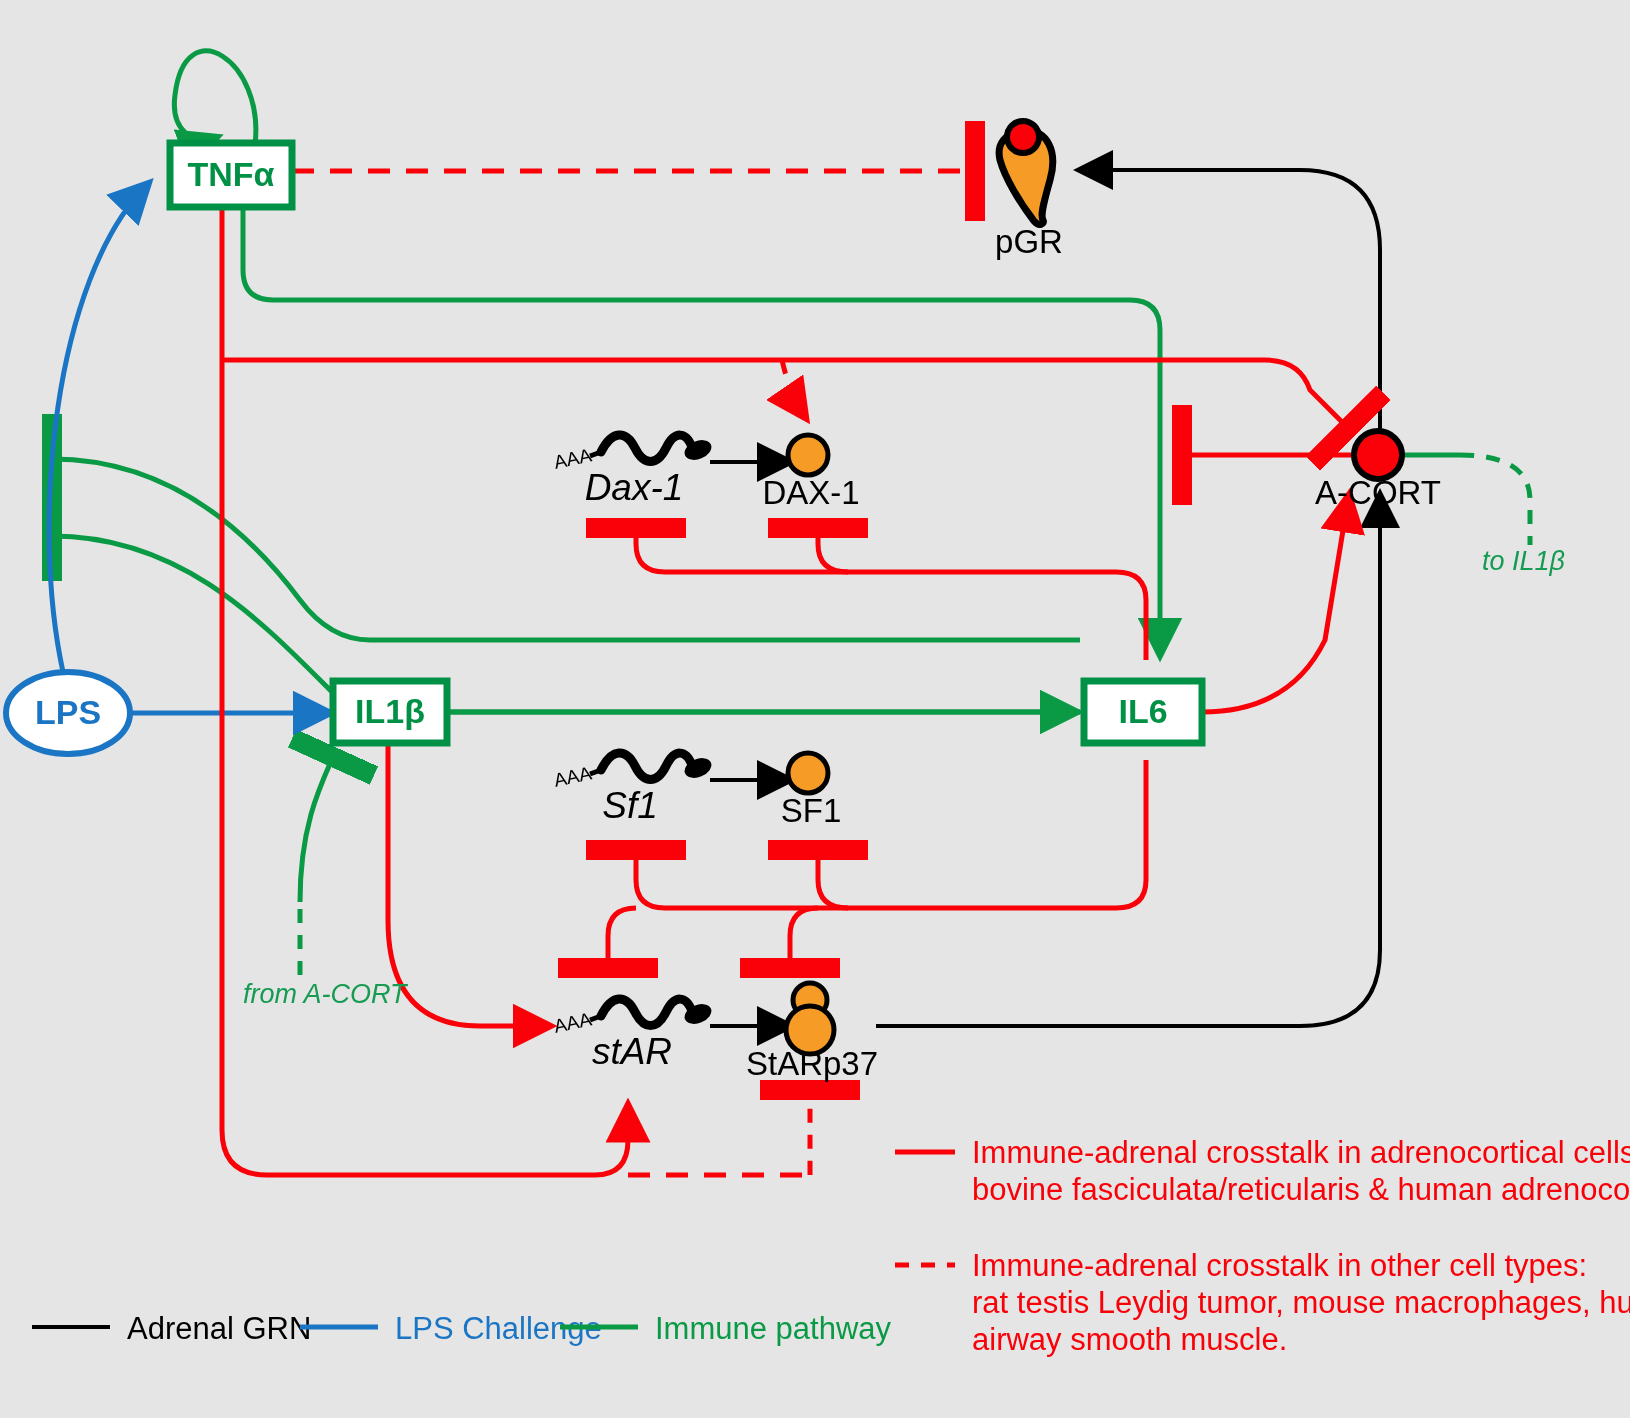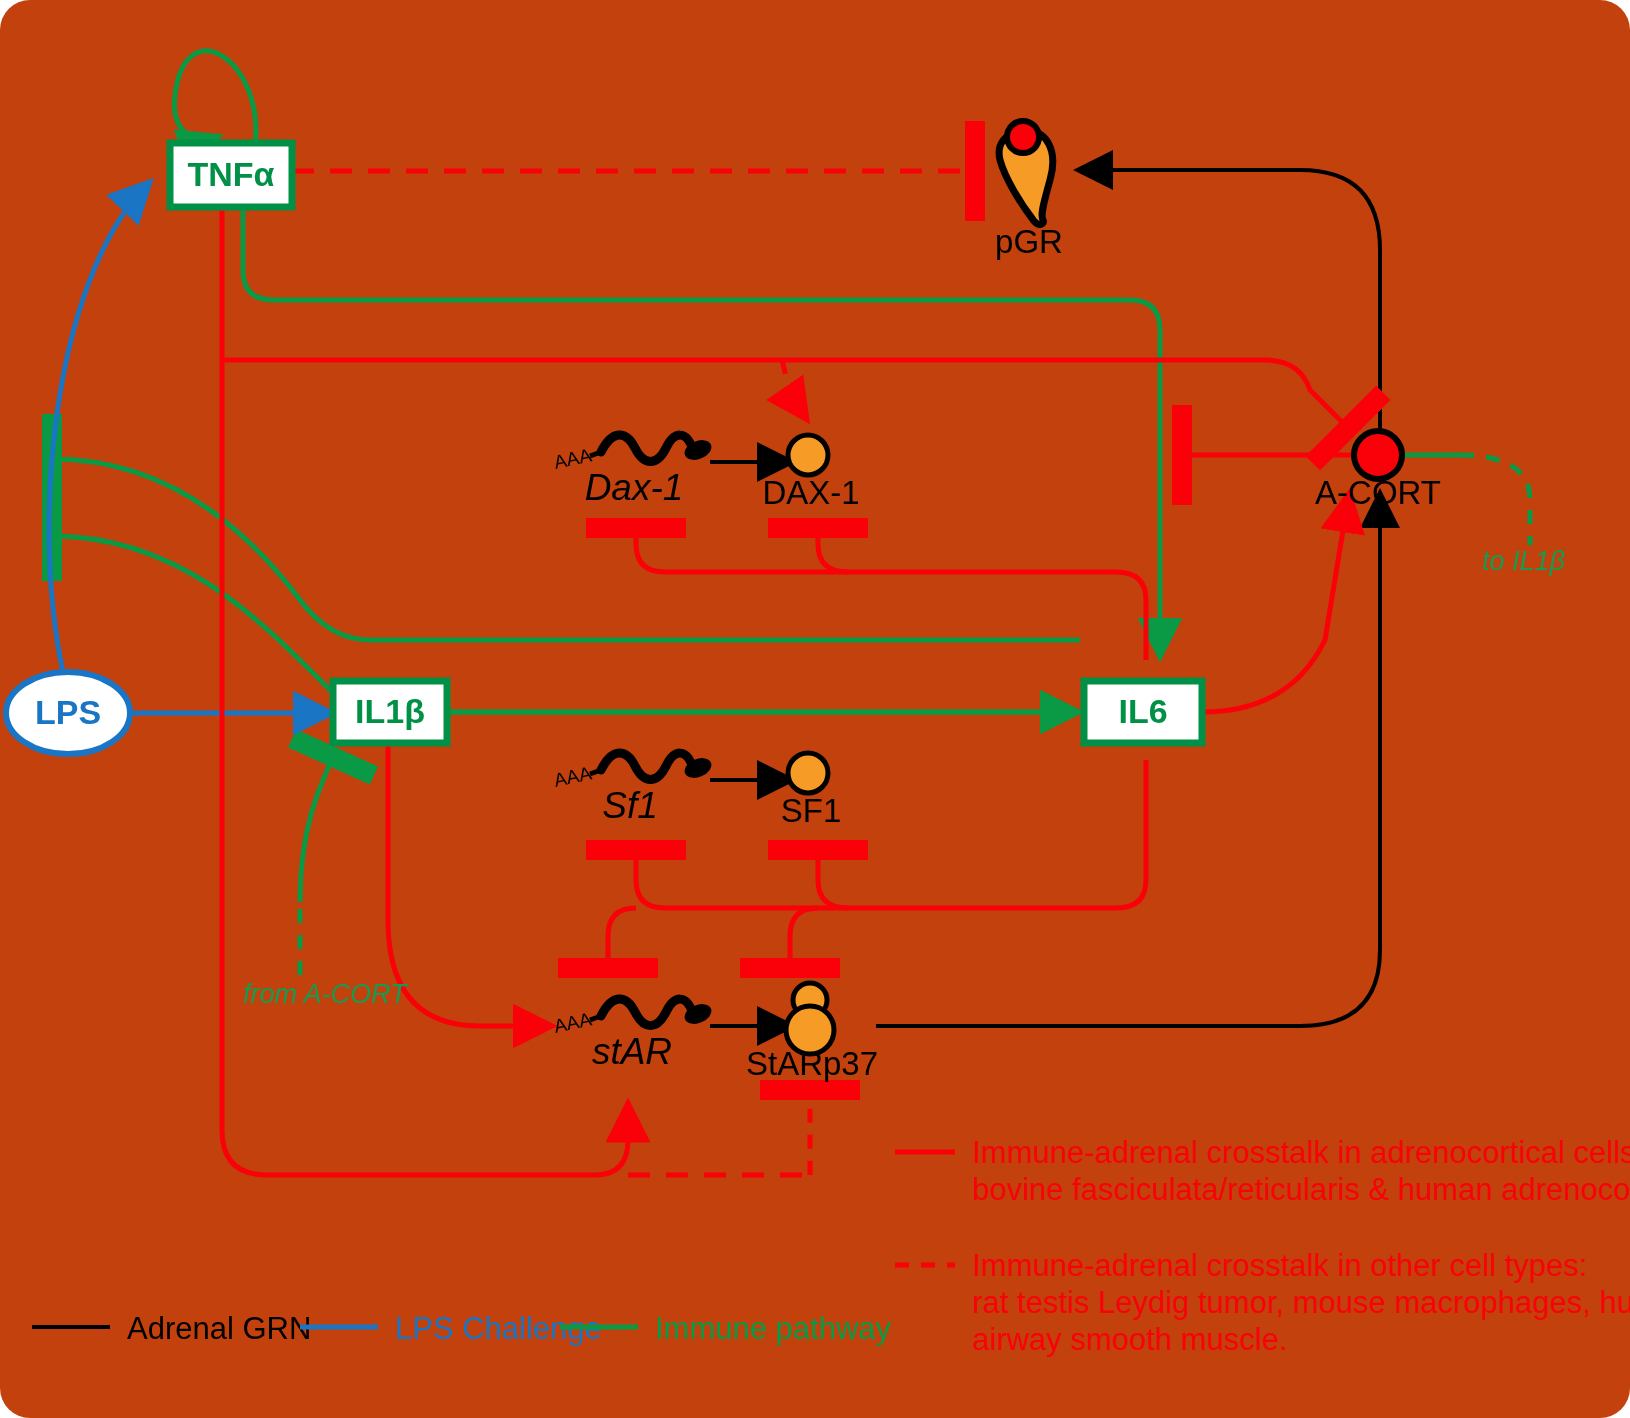--- a/index.html
+++ b/index.html
@@ -1,17 +1,17 @@
 <!DOCTYPE html>
 <html><head>
 <meta charset="utf-8">
 <style>
   html,body{margin:0;padding:0;background:#ffffff;}
   body{width:1630px;height:1418px;font-family:"Liberation Sans",sans-serif;overflow:hidden;}
-  #root{position:relative;width:1630px;height:1418px;background:#c2410c;border-radius:30px;}
+  #root{position:relative;width:1630px;height:1418px;background:#e5e5e5;}
   svg#net{position:absolute;left:0;top:0;width:1630px;height:1418px;}
   .nodebox{fill:#ffffff;stroke:#009147;stroke-width:7;}
   .nodelabel{font-family:"Liberation Sans",sans-serif;font-weight:bold;font-size:34px;fill:#009147;text-anchor:middle;dominant-baseline:middle;}
   .lpsell{fill:#ffffff;stroke:#1a75c4;stroke-width:6;}
   .lpslabel{font-family:"Liberation Sans",sans-serif;font-weight:bold;font-size:34px;fill:#1a75c4;text-anchor:middle;dominant-baseline:middle;}
   .plainlabel{font-family:"Liberation Sans",sans-serif;font-size:33px;fill:#000000;text-anchor:middle;}
   .genelabel{font-family:"Liberation Sans",sans-serif;font-style:italic;font-size:37px;fill:#000;text-anchor:middle;}
   .aaalabel{font-family:"Liberation Sans",sans-serif;font-size:19px;fill:#000;text-anchor:middle;}
   .sidenote{font-family:"Liberation Sans",sans-serif;font-style:italic;font-size:27px;fill:#159b52;}
   .legtxt-blk{font-family:"Liberation Sans",sans-serif;font-size:31px;fill:#000;}

